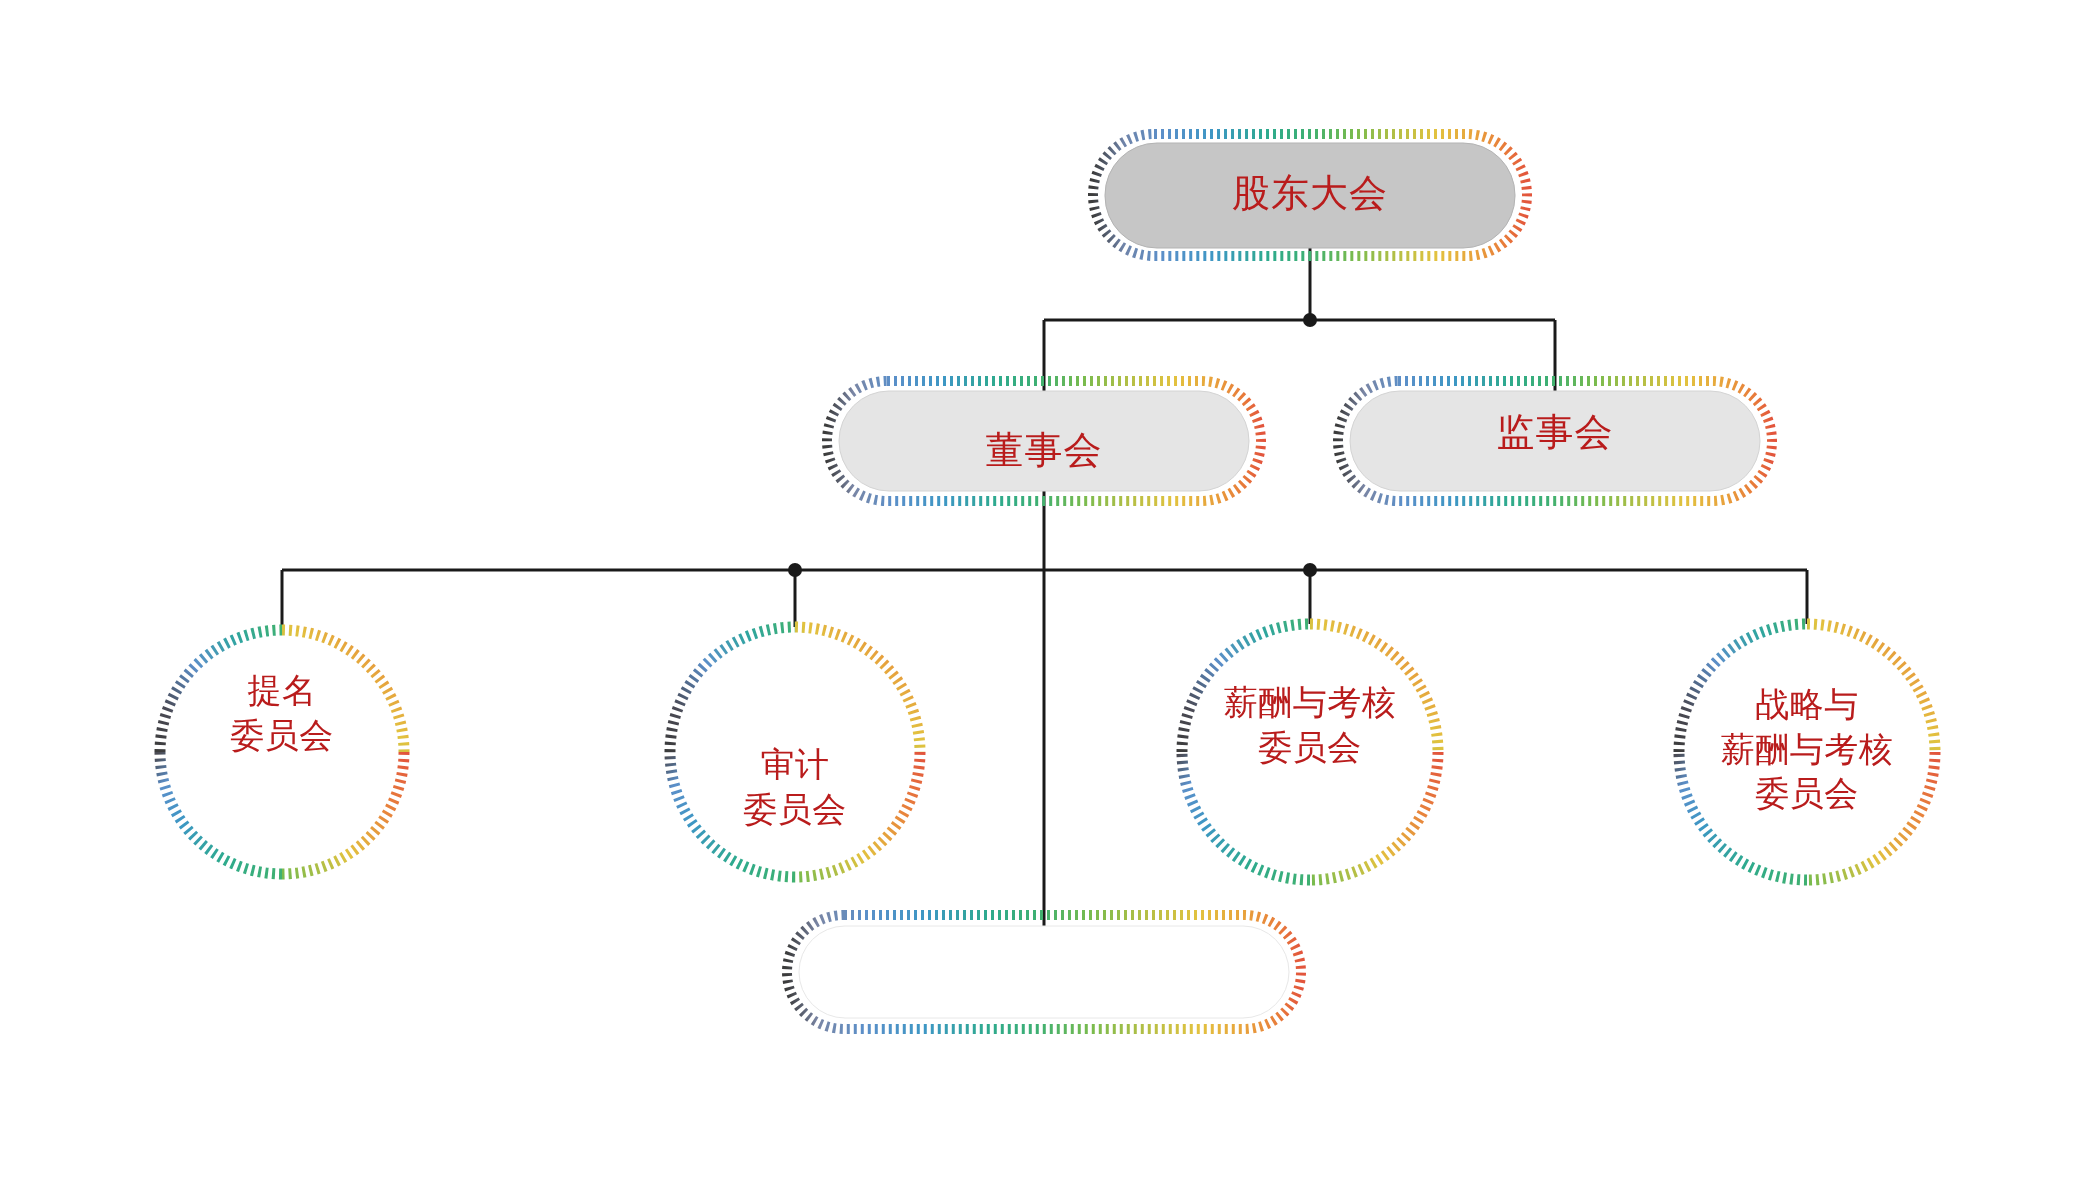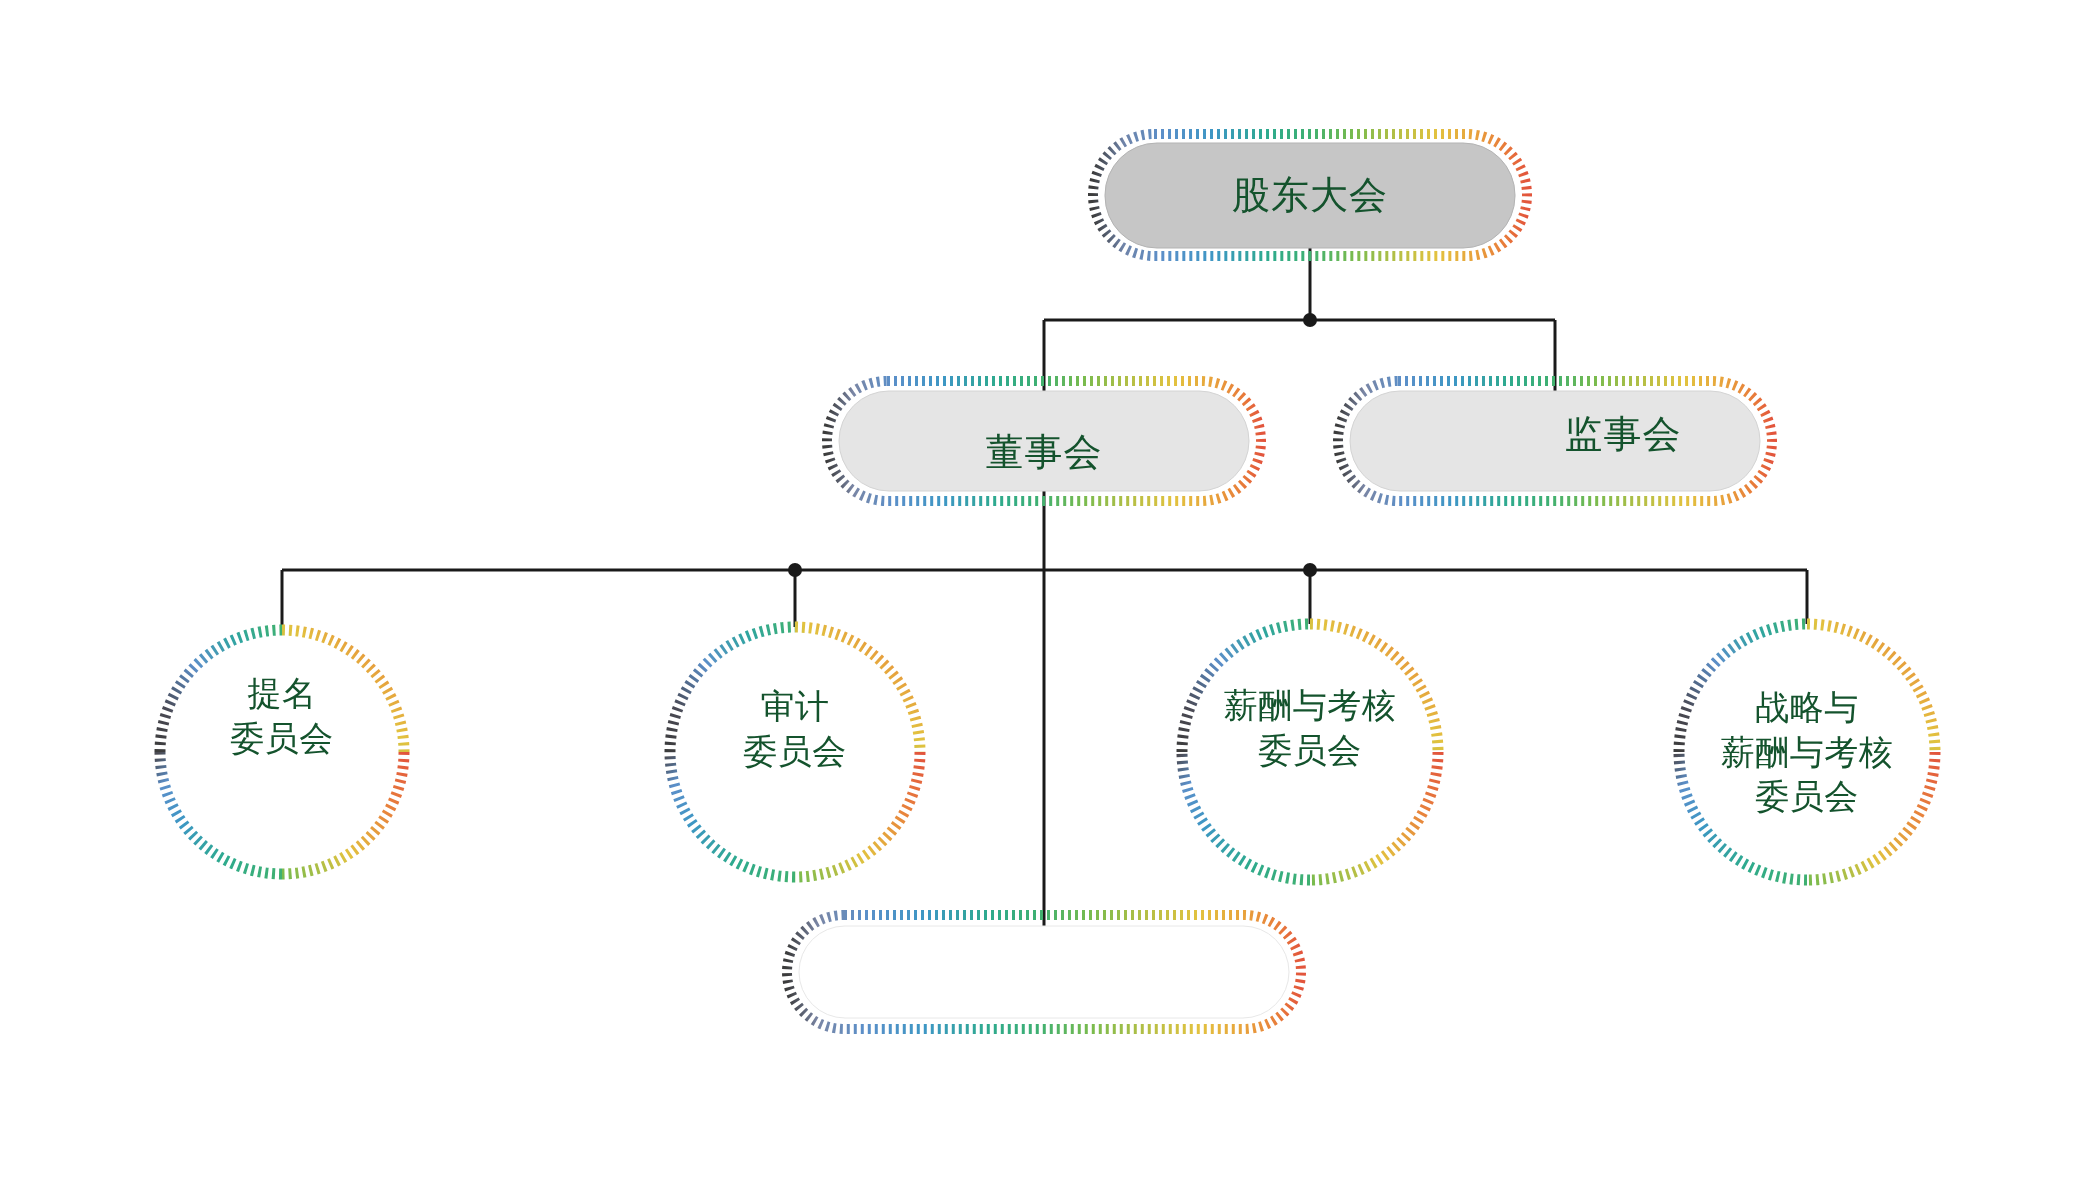--- a/index.html
+++ b/index.html
@@ -27,23 +27,24 @@
     height: 1178px;
     display: block;
   }
   .node-label {
     position: absolute;
     display: flex;
     flex-direction: column;
     align-items: center;
     justify-content: center;
     text-align: right;
-    color: #14532d;
+    color: #b91c1c;
     pointer-events: none;
     white-space: nowrap;
+    font-family: Liberation Mono, monospace;
   }
   .node-label .line {
     display: block;
   }
   .pill-label { font-size: 38px; line-height: 1.15; letter-spacing: 1px; }
   .circle-label { font-size: 34px; line-height: 1.32; letter-spacing: 0.5px; }
 </style>
 </head>
 <body>
 
@@ -186,30 +187,30 @@
   </svg>
 
   <div class="node-label pill-label" style="left:1105px; top:143px; width:410px; height:105px;">
     <span class="line">股东大会</span>
   </div>
 
   <div class="node-label pill-label" style="left:839px; top:391px; width:410px; height:124px;">
     <span class="line">董事会</span>
   </div>
 
-  <div class="node-label pill-label" style="left:1418px; top:391px; width:410px; height:88px;">
+  <div class="node-label pill-label" style="left:1350px; top:391px; width:410px; height:88px;">
     <span class="line">监事会</span>
   </div>
 
   <div class="node-label circle-label" style="left:162px; top:596px; width:240px; height:240px;">
     <span class="line">提名</span>
     <span class="line">委员会</span>
   </div>
 
-  <div class="node-label circle-label" style="left:672px; top:606px; width:246px; height:246px;">
+  <div class="node-label circle-label" style="left:672px; top:667px; width:246px; height:246px;">
     <span class="line">审计</span>
     <span class="line">委员会</span>
   </div>
 
   <div class="node-label circle-label" style="left:1184px; top:602px; width:252px; height:252px;">
     <span class="line">薪酬与考核</span>
     <span class="line">委员会</span>
   </div>
 
   <div class="node-label circle-label" style="left:1681px; top:626px; width:252px; height:252px;">

